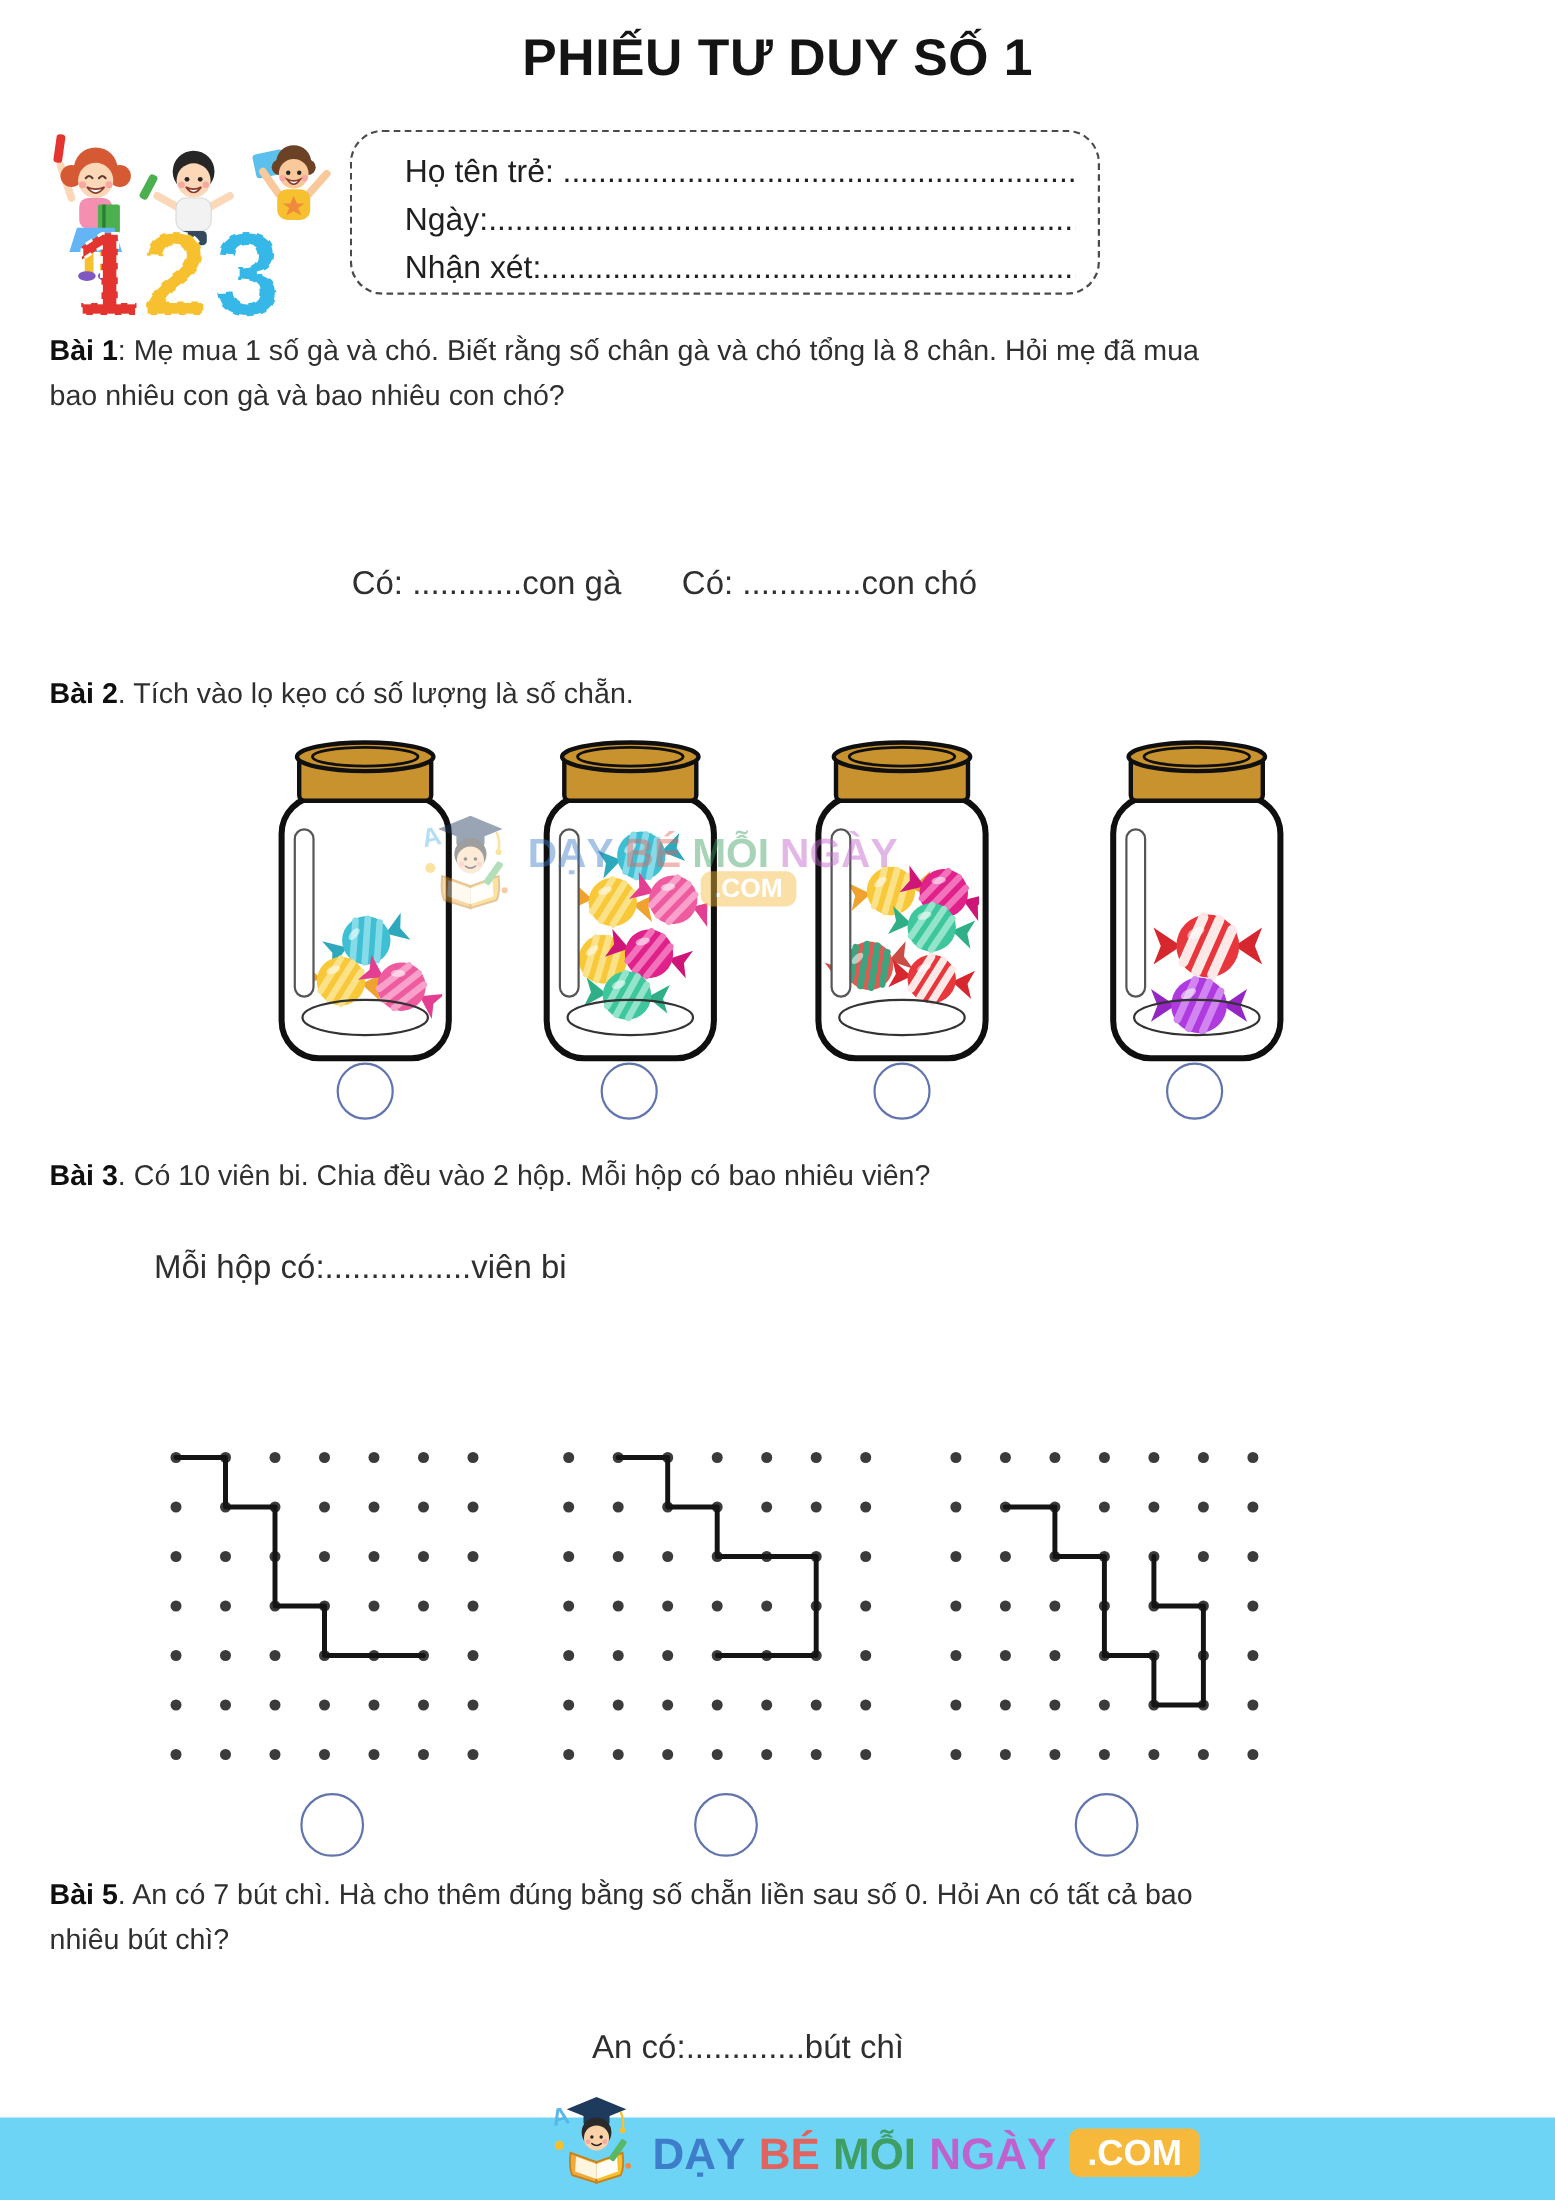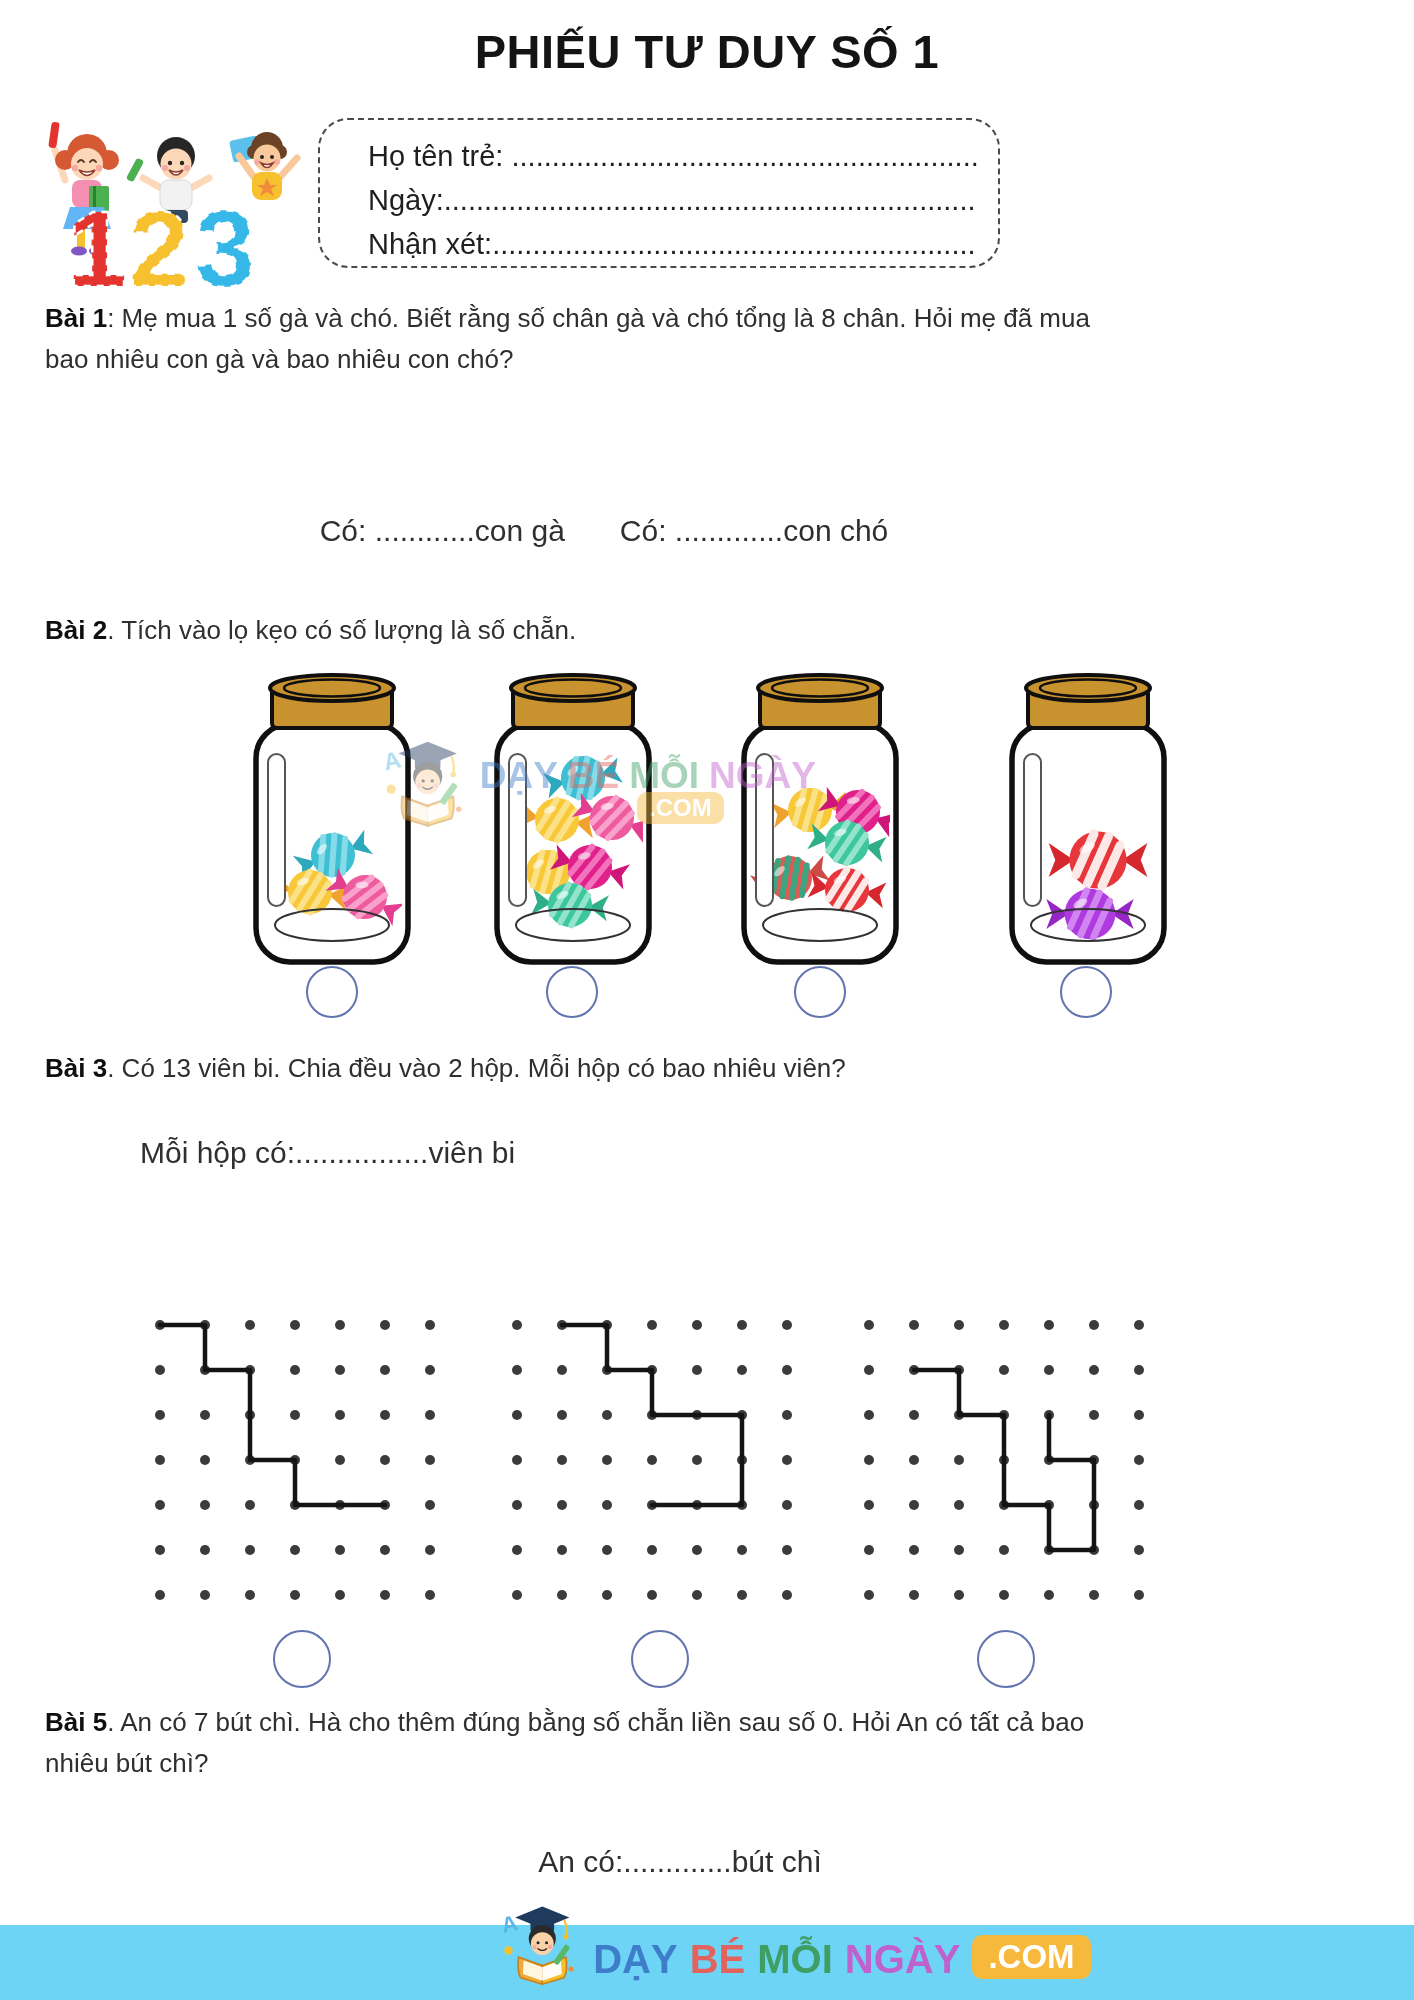--- a/index.html
+++ b/index.html
@@ -367,21 +367,21 @@
     </svg>
       <span class="words">
         <span class="bw" style="color:#3E7DC9;font-size:37px">DẠY</span>
         <span class="bw" style="color:#E2635E;font-size:37px">BÉ</span>
         <span class="bw" style="color:#3E9E63;font-size:37px">MỖI</span>
         <span class="bw" style="color:#BF62CE;font-size:37px">NGÀY</span>
       </span>
       <span class="dom wm-dom" style="background:#F6B93B">.COM</span>
     </div>
 
-  <p class="ex" style="top:1048px"><b>Bài 3</b><span>. Có 13 viên bi. Chia đều vào 2 hộp. Mỗi hộp có bao nhiêu viên?</span></p>
+  <p class="ex" style="top:1048px"><b>Bài 3</b><span>. Có 10 viên bi. Chia đều vào 2 hộp. Mỗi hộp có bao nhiêu viên?</span></p>
   <div class="answer" style="left:140px;top:1136px">
     <span>Mỗi hộp có:................viên bi</span>
   </div>
 
   <div id="grids">
       <svg viewBox="0 0 310 310" class="grid" style="left: 140px; top: 1305px;">
         <circle cx="20" cy="20" r="5" fill="#3b3b3b"></circle>
         <circle cx="65" cy="20" r="5" fill="#3b3b3b"></circle>
         <circle cx="110" cy="20" r="5" fill="#3b3b3b"></circle>
         <circle cx="155" cy="20" r="5" fill="#3b3b3b"></circle>

